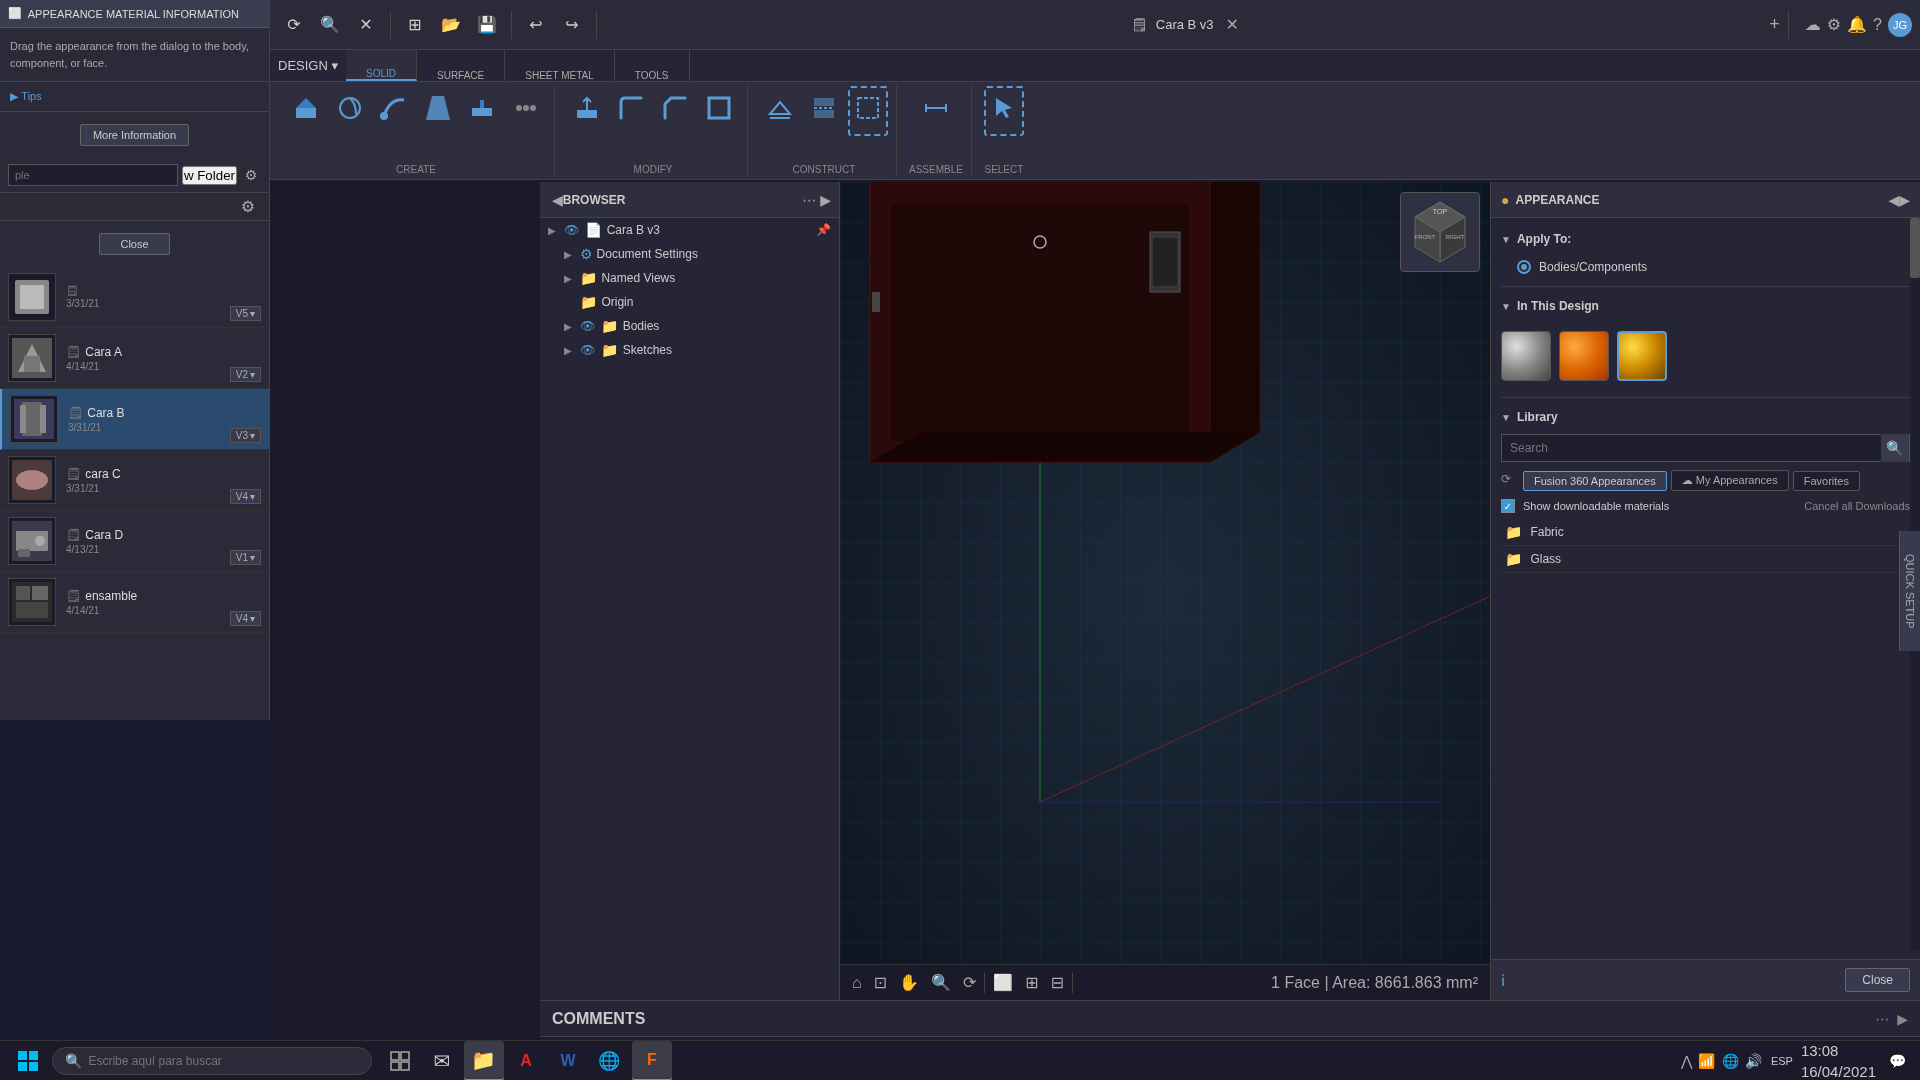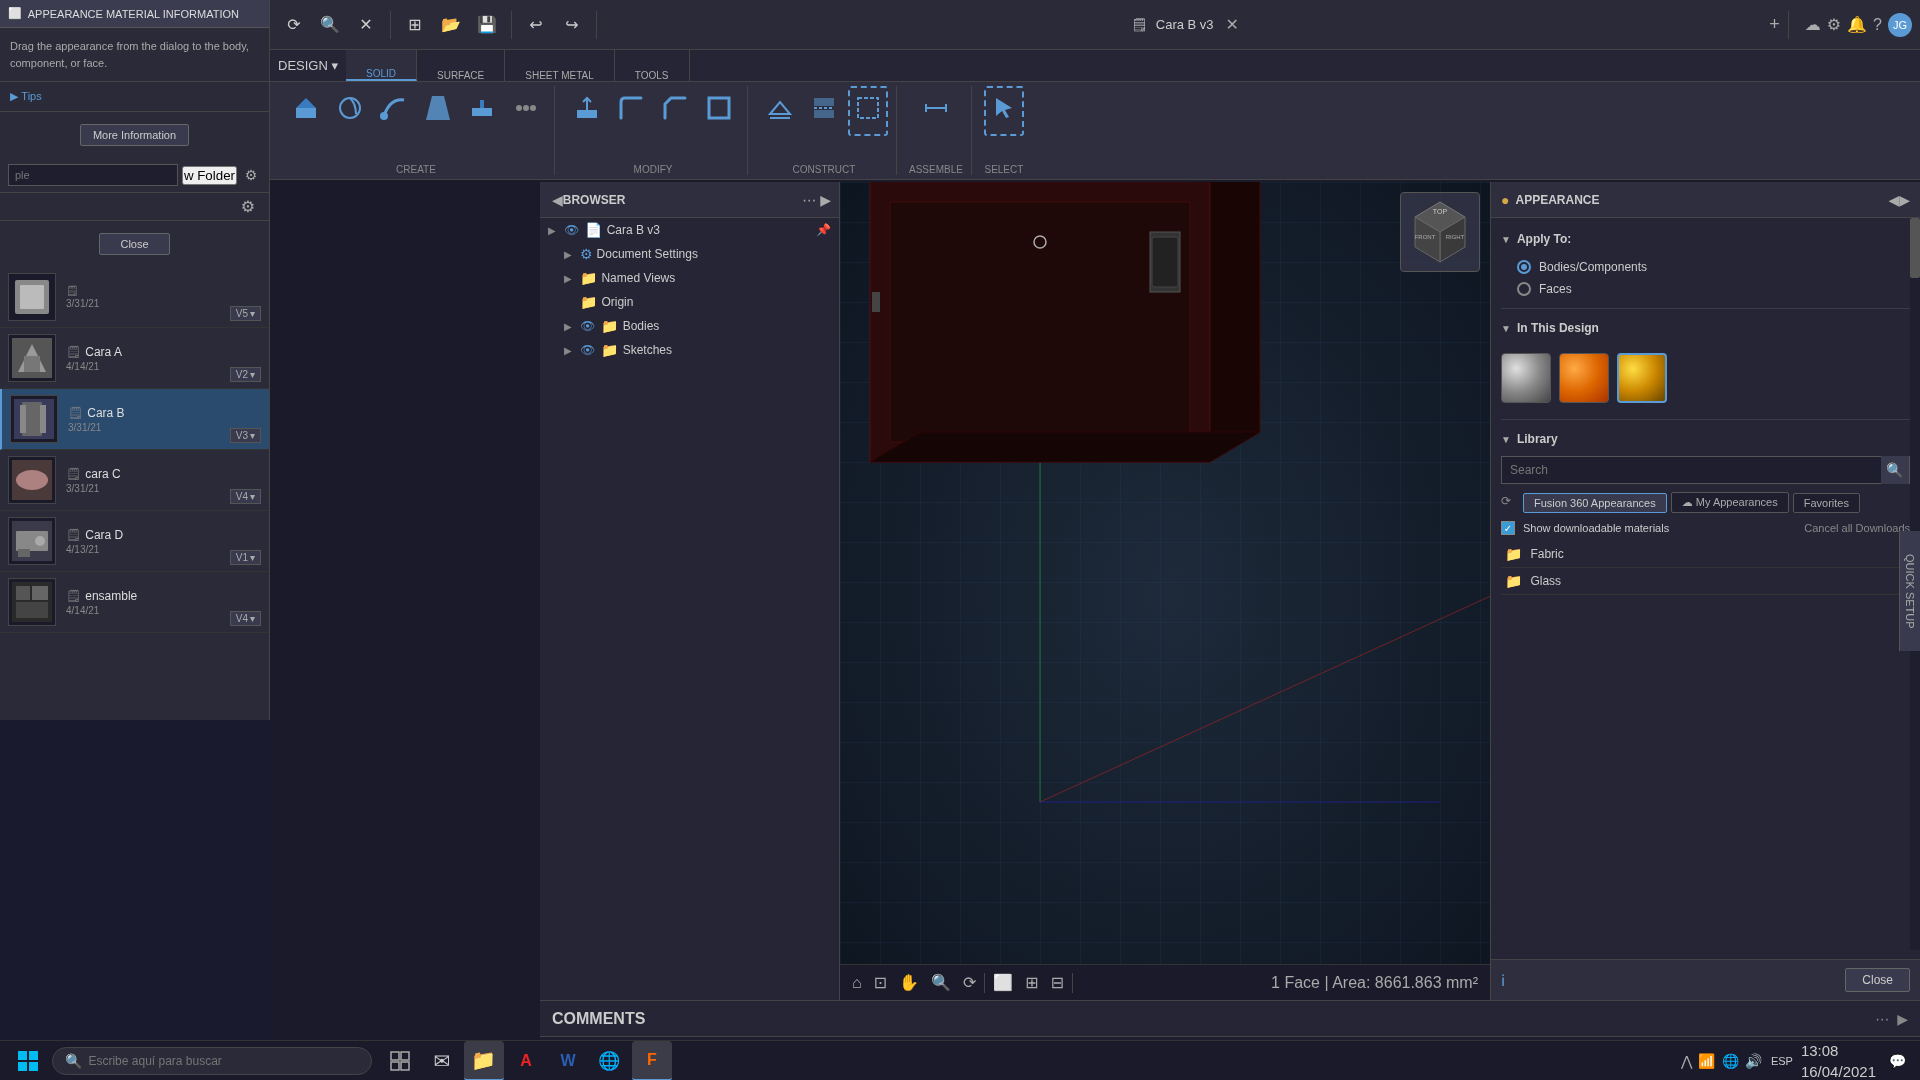--- a/index.html
+++ b/index.html
@@ -828,24 +828,20 @@
     </div>
     <div id="appearance-content">
 
       <div class="section-header">
         <span class="section-arrow">▼</span>
         <span>Apply To:</span>
       </div>
       <div class="radio-row">
         <div class="radio-circle selected"></div>
         <span>Bodies/Components</span>
-      </div>
-      <div class="radio-row">
-        <div class="radio-circle"></div>
-        <span>Faces</span>
       </div>
 
       <div class="section-divider"></div>
 
       <div class="section-header">
         <span class="section-arrow">▼</span>
         <span>In This Design</span>
       </div>
       <div class="in-design-items">
         <div class="material-swatch mat-chrome" title="Chrome"></div>

